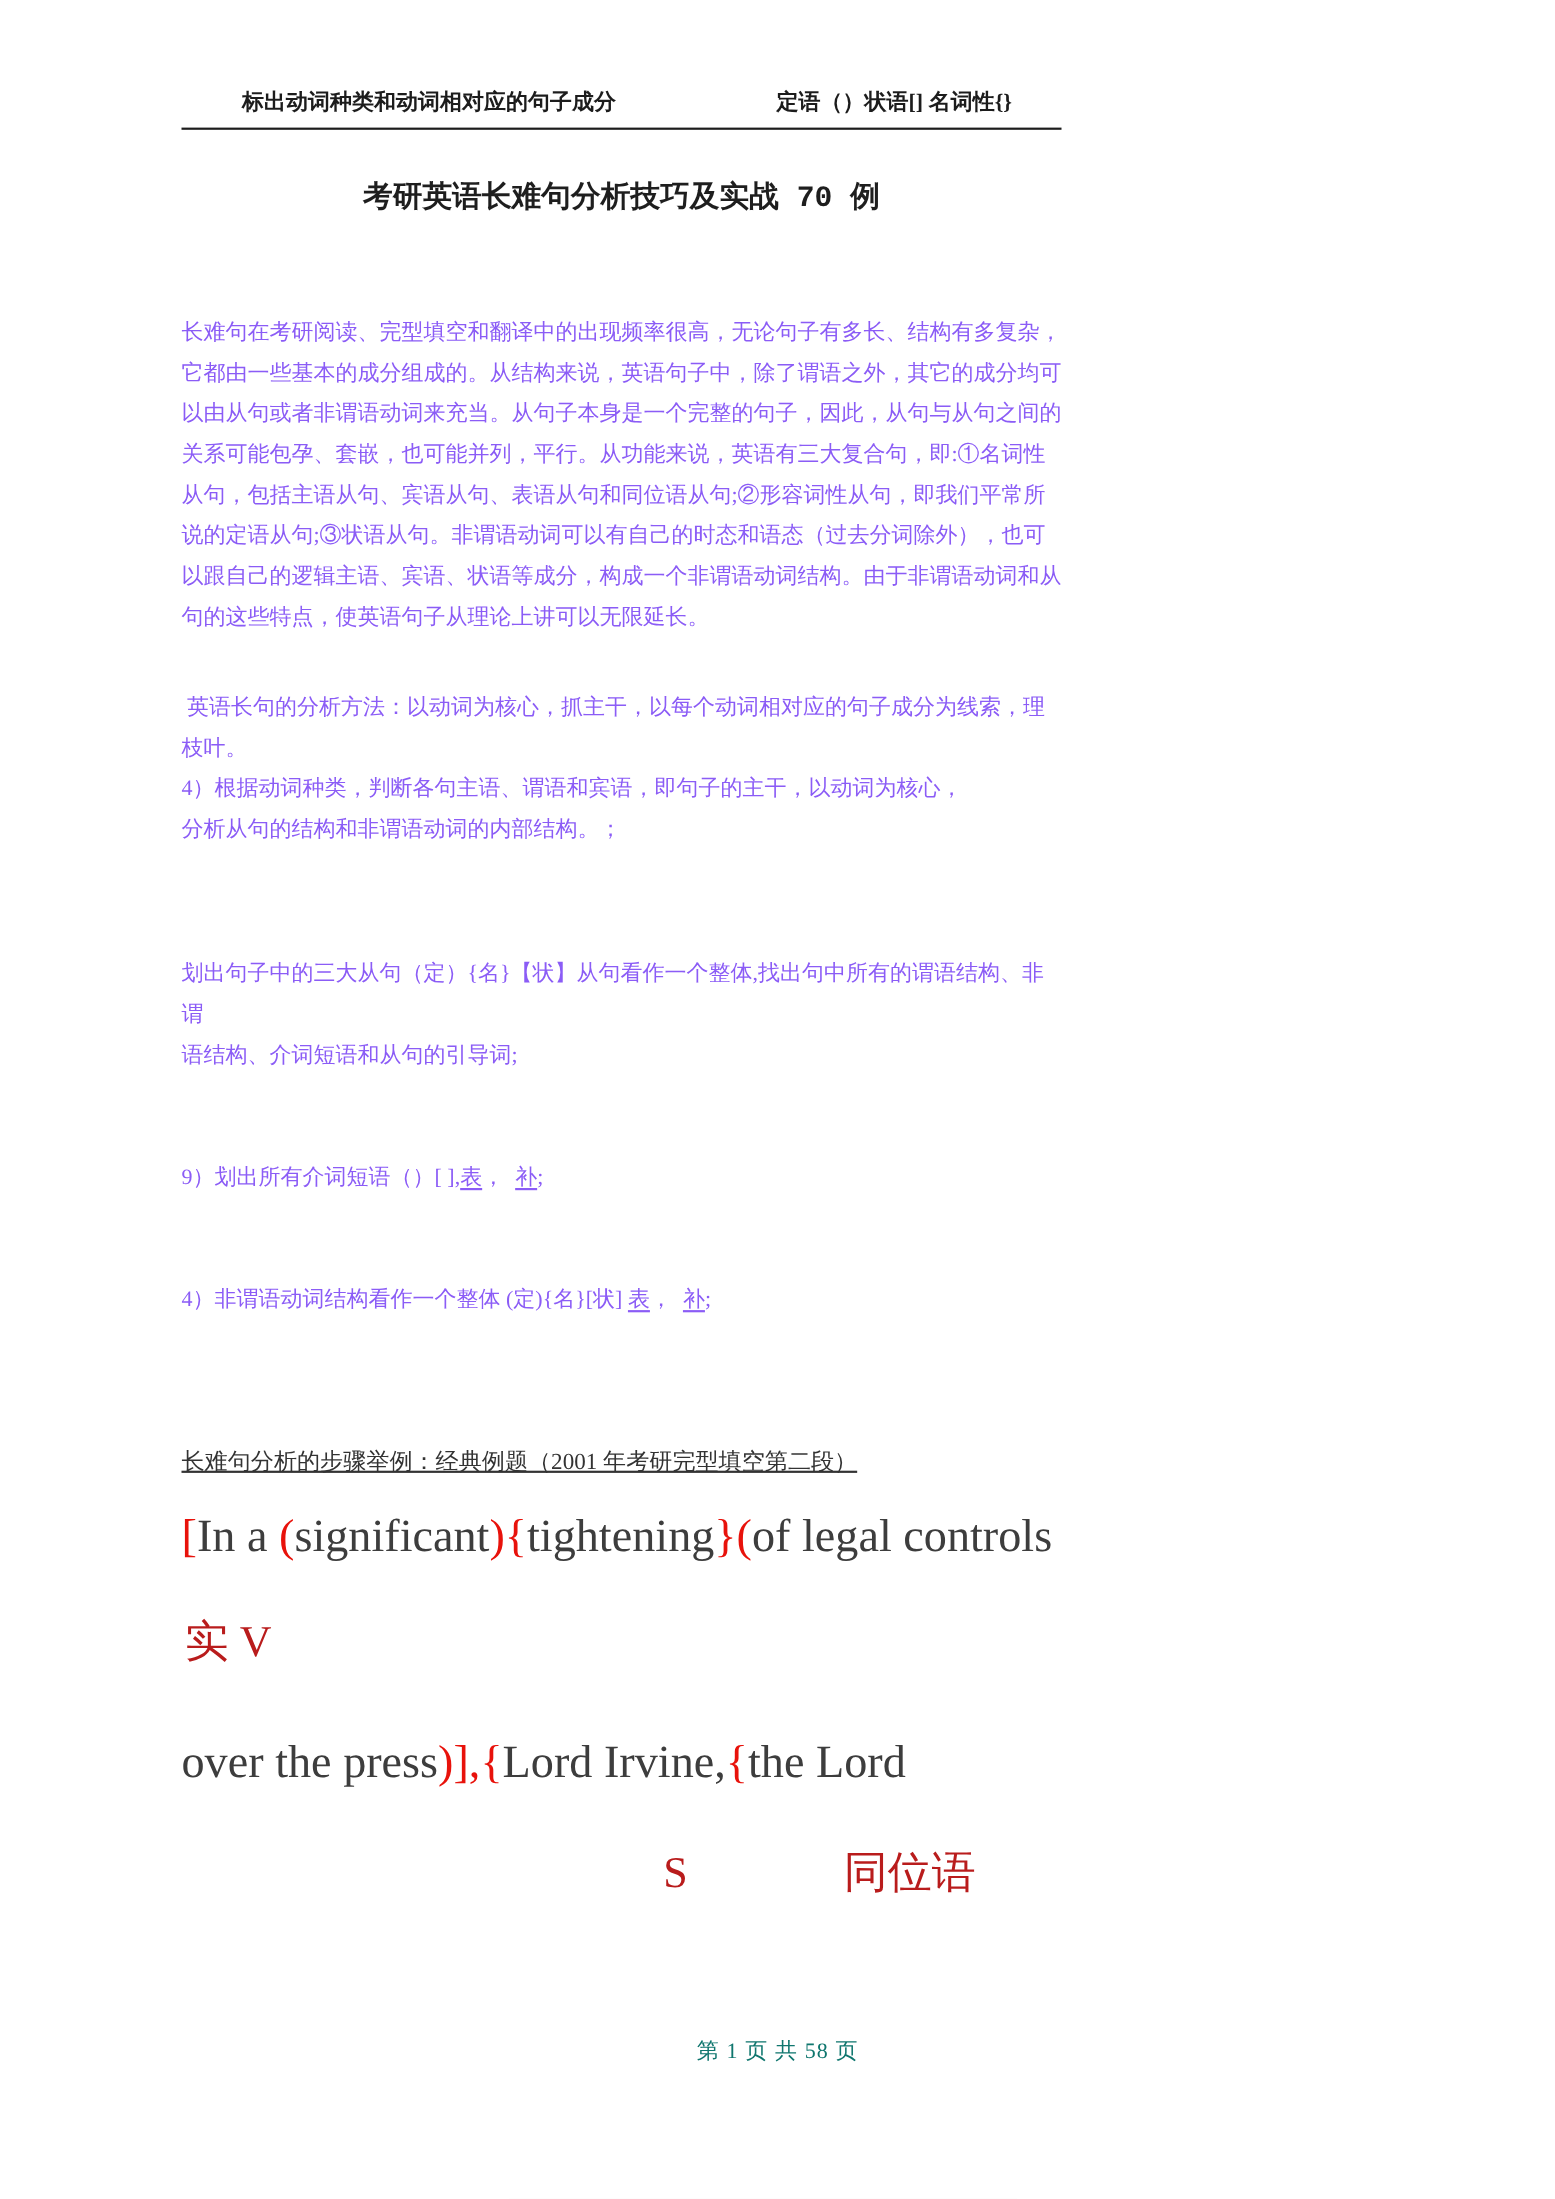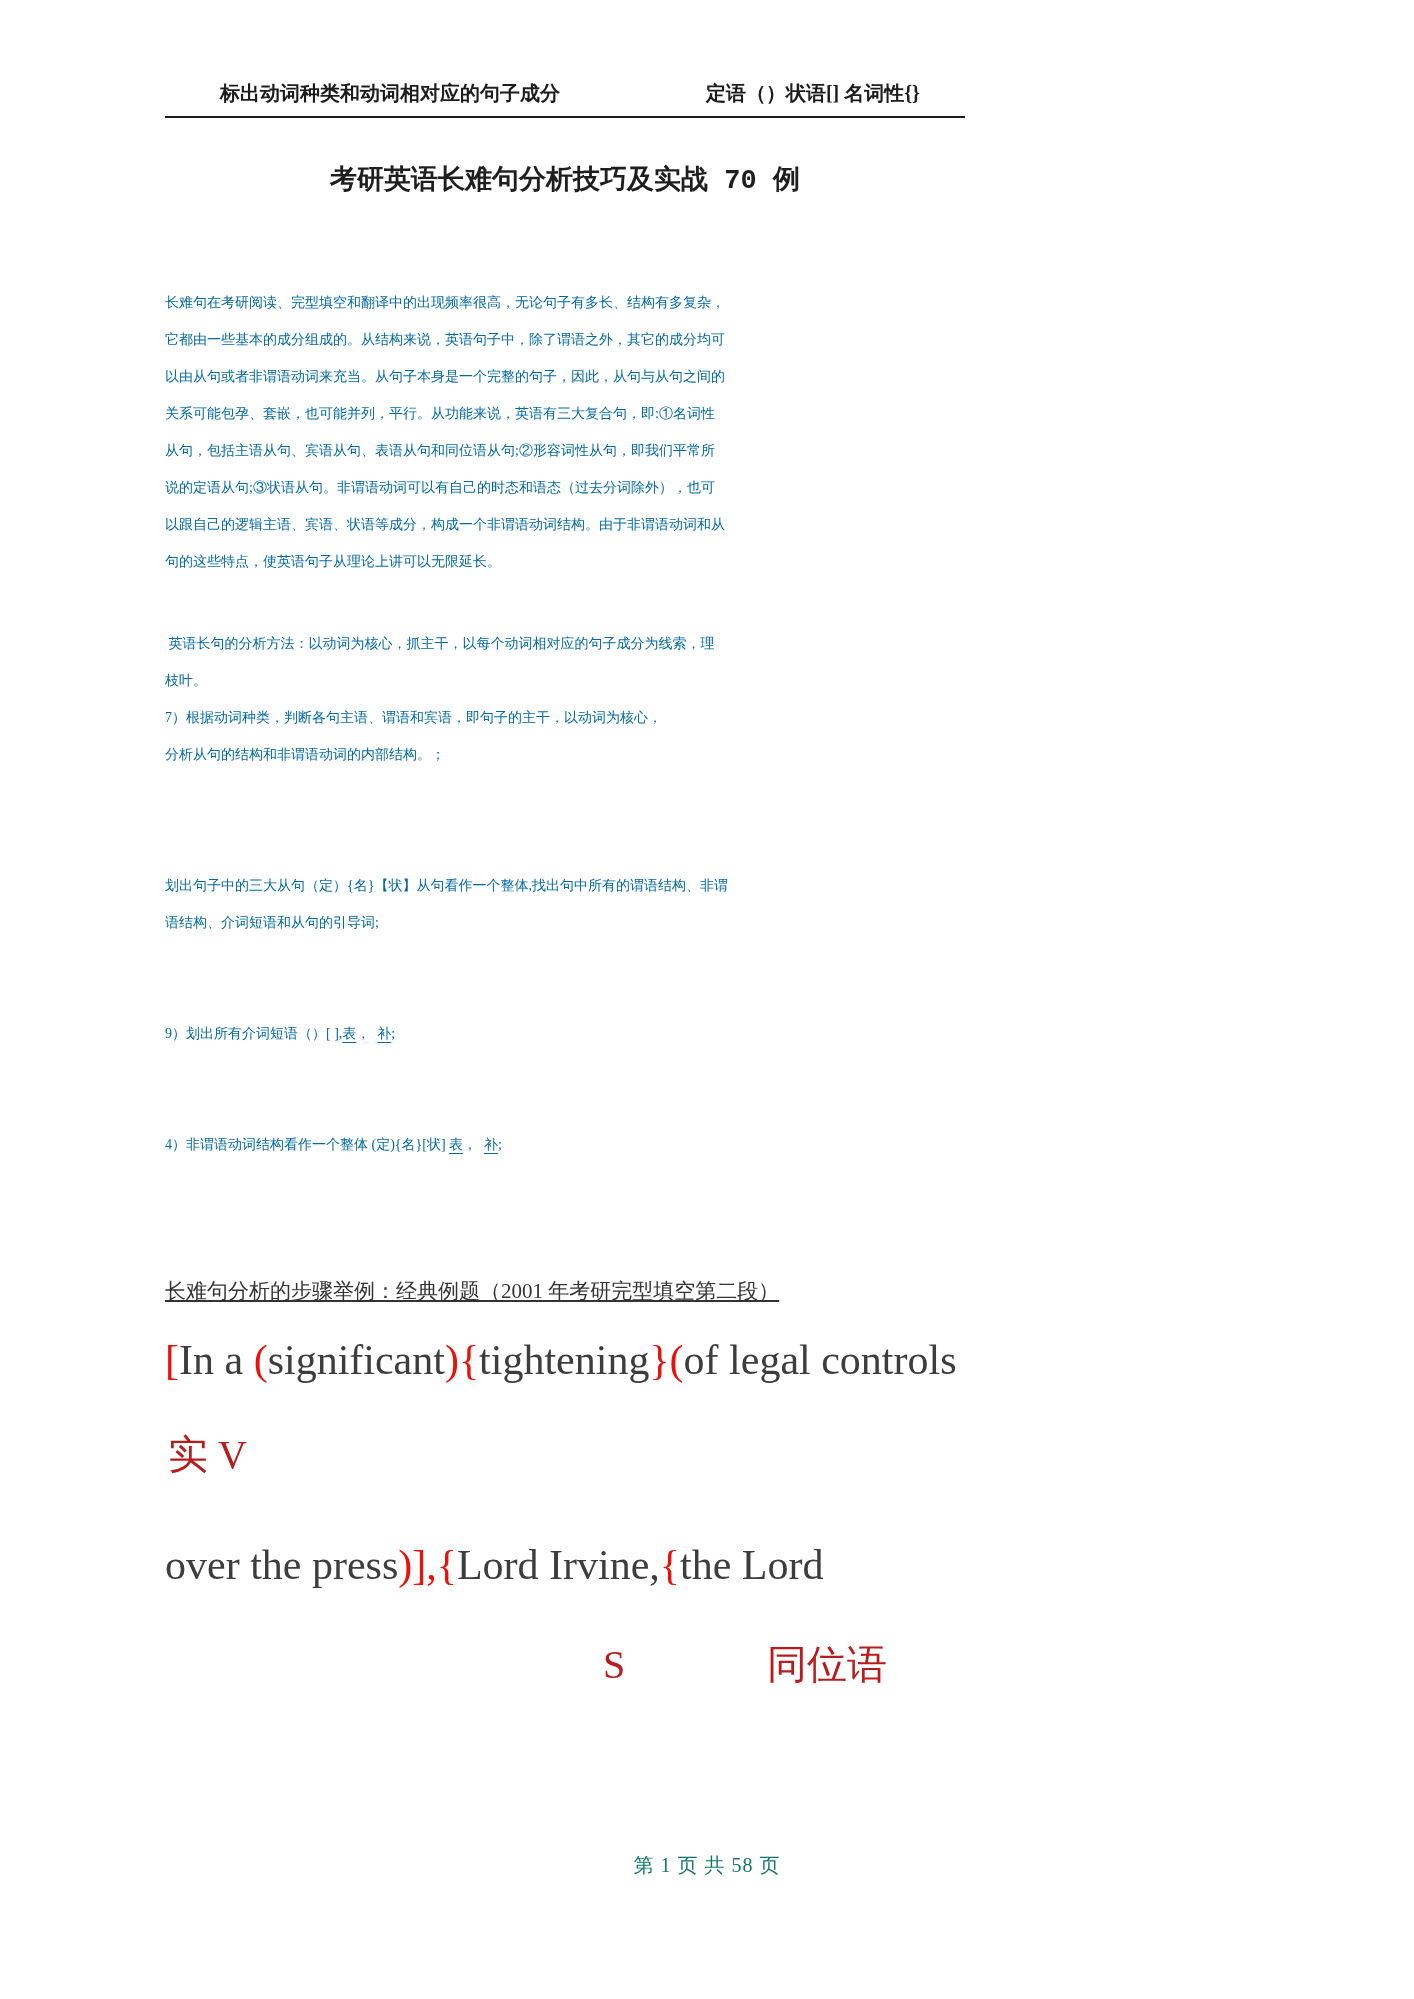--- a/index.html
+++ b/index.html
@@ -32,23 +32,23 @@
     margin:44px 0 84px 0;
     text-align:center;
     font-size:27px;
     font-weight:bold;
     line-height:38px;
     color:#1e1e1e;
     font-family:Liberation Mono, monospace;
   }
   
   .body-text{
-    font-size:14px;
+    font-size:20px;
     line-height:37px;
-    color:#0369a1;
+    color:#8b5cf6;
     white-space:pre-wrap;
     margin:0;
   }
   .intro{margin-top:0;}
   .method{margin-top:45px;}
   .steps{margin-top:20px;}
   .steps .step-line{display:block;}
   .ul{text-decoration:underline;text-underline-offset:4px;}
   .example-heading{
     margin-top:36px;
@@ -107,21 +107,21 @@
 它都由一些基本的成分组成的。从结构来说，英语句子中，除了谓语之外，其它的成分均可
 以由从句或者非谓语动词来充当。从句子本身是一个完整的句子，因此，从句与从句之间的
 关系可能包孕、套嵌，也可能并列，平行。从功能来说，英语有三大复合句，即:①名词性
 从句，包括主语从句、宾语从句、表语从句和同位语从句;②形容词性从句，即我们平常所
 说的定语从句;③状语从句。非谓语动词可以有自己的时态和语态（过去分词除外），也可
 以跟自己的逻辑主语、宾语、状语等成分，构成一个非谓语动词结构。由于非谓语动词和从
 句的这些特点，使英语句子从理论上讲可以无限延长。</p>
 
     <p class="body-text method"> 英语长句的分析方法：以动词为核心，抓主干，以每个动词相对应的句子成分为线索，理
 枝叶。
-7）根据动词种类，判断各句主语、谓语和宾语，即句子的主干，以动词为核心，
+4）根据动词种类，判断各句主语、谓语和宾语，即句子的主干，以动词为核心，
 分析从句的结构和非谓语动词的内部结构。；</p>
 
     <p class="body-text steps">
       <span class="step-line">划出句子中的三大从句（定）{名}【状】从句看作一个整体,找出句中所有的谓语结构、非谓
 语结构、介词短语和从句的引导词;</span>
       <span class="step-line"><span>9）划出所有介词短语（）[ ],</span><span class="ul">表</span><span>，  </span><span class="ul">补</span><span>;</span></span>
       <span class="step-line"><span>4）非谓语动词结构看作一个整体 (定){名}[状] </span><span class="ul">表</span><span>，  </span><span class="ul">补</span><span>;</span></span>
     </p>
 
     <p class="example-heading">长难句分析的步骤举例：经典例题（2001 年考研完型填空第二段）</p>

